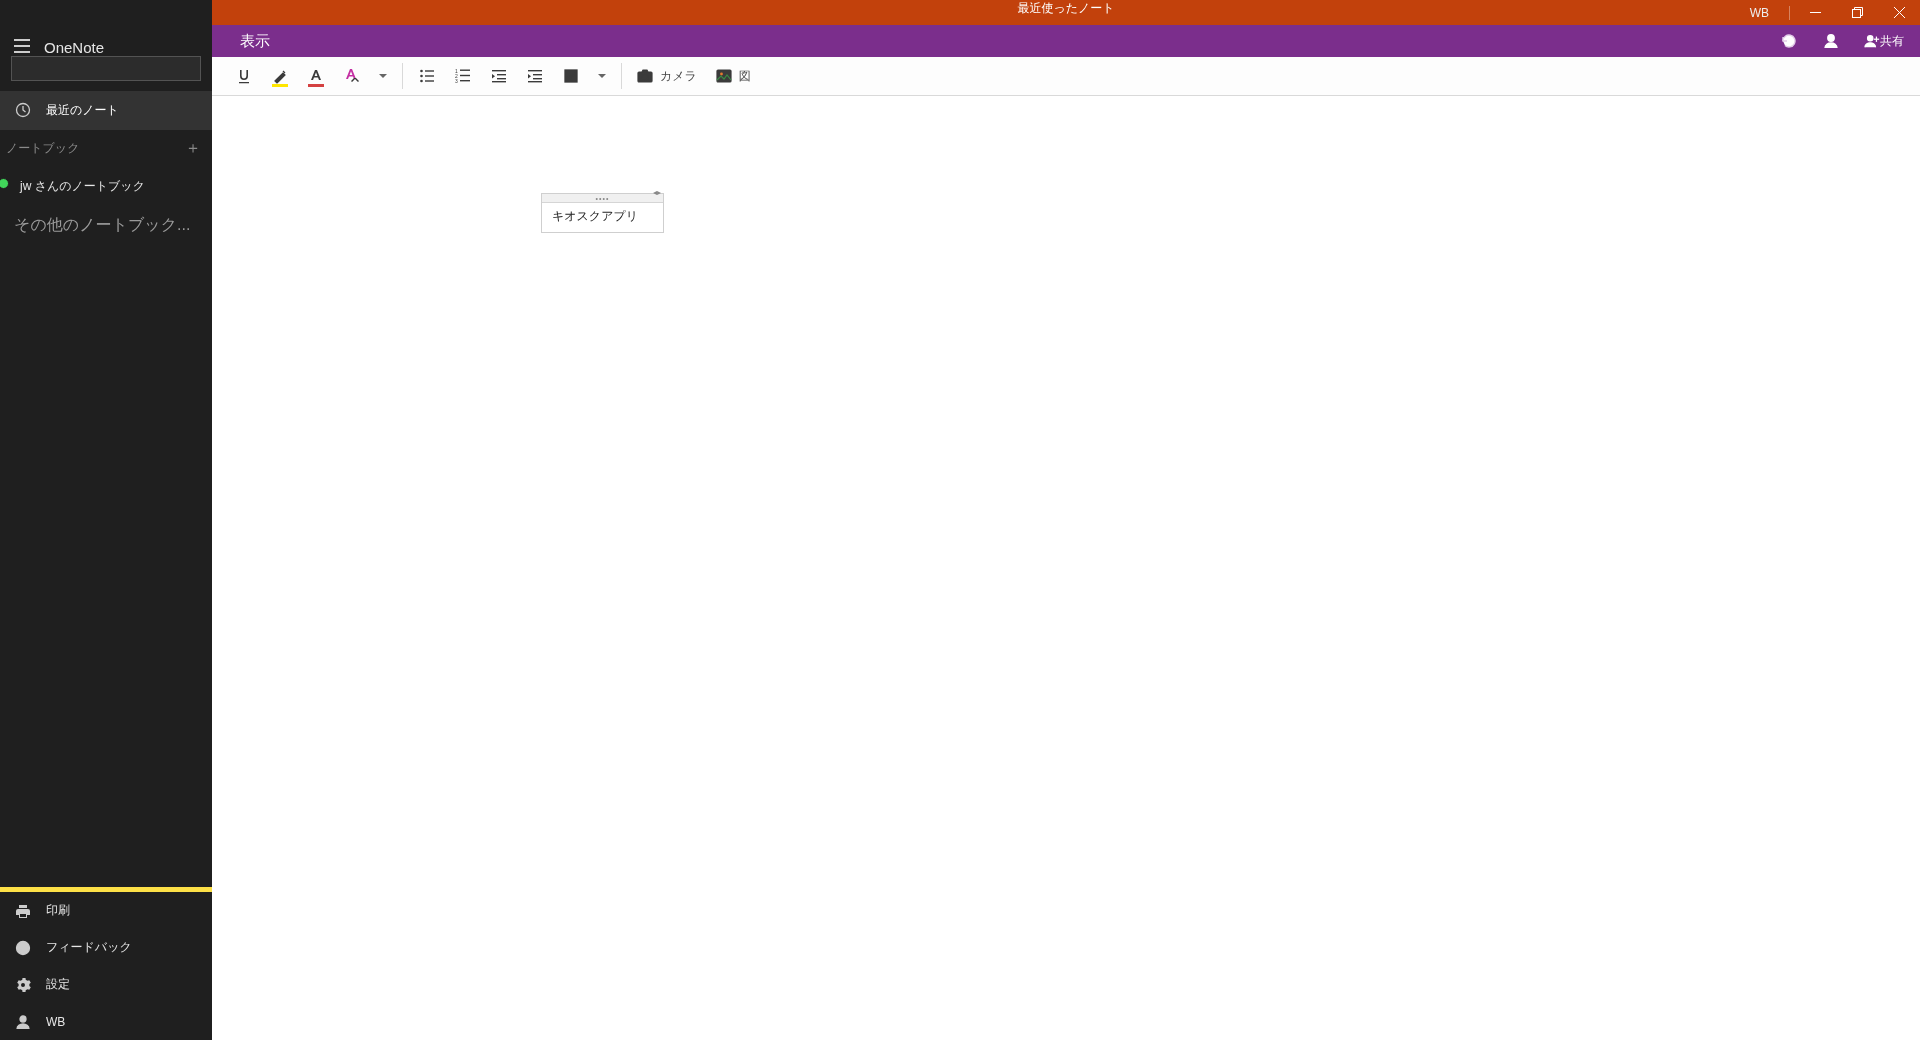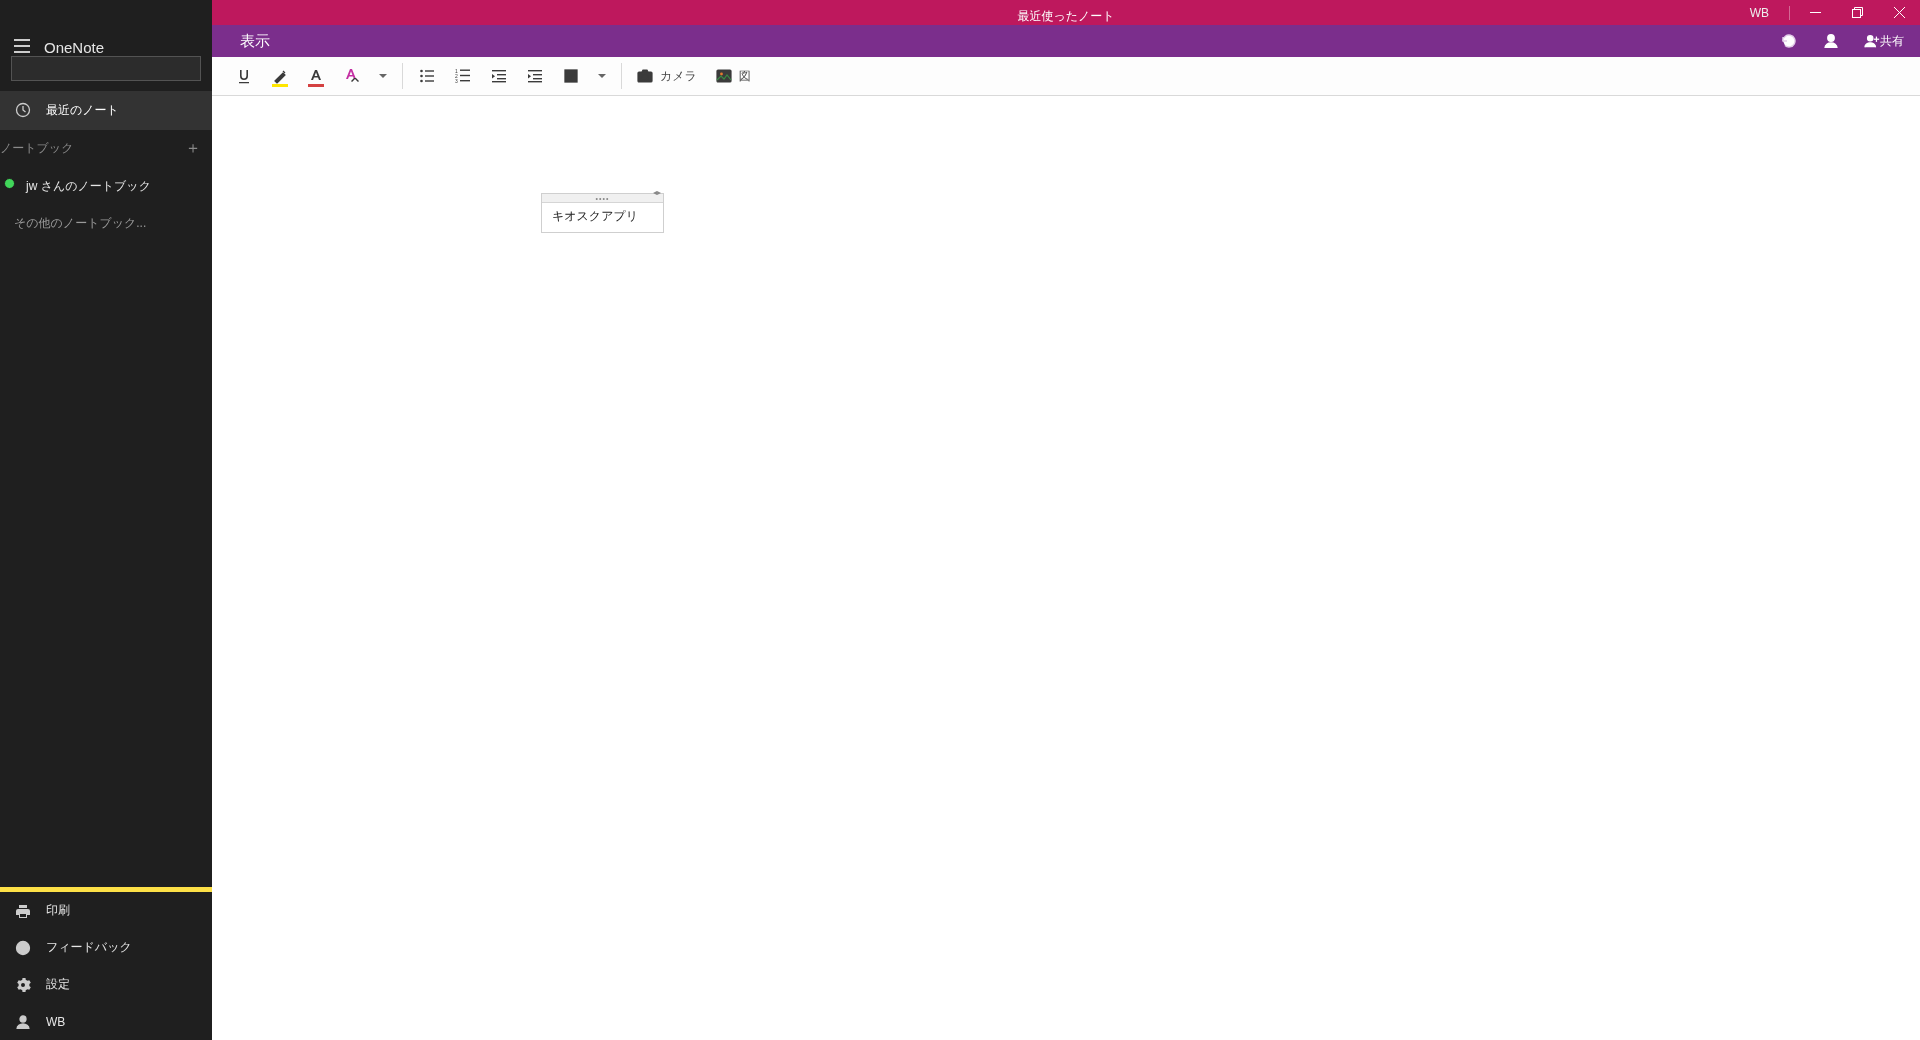--- a/index.html
+++ b/index.html
@@ -55,60 +55,60 @@
       padding-left: 14px;
       gap: 14px;
       font-size: 12px;
     }
     .nav-item.active { background: #333333; color: #ffffff; }
     .nav-item .ic { width: 18px; display: flex; justify-content: center; }
     .section-row {
       display: flex;
       align-items: center;
       justify-content: space-between;
-      padding: 0 11px 0 0;
+      padding: 0 11px 0 6px;
       height: 38px;
       font-size: 12px;
       color: #8a8a8a;
       border-top: 1px solid #333333;
     }
     .plus { font-size: 16px; color: #8a8a8a; cursor: pointer; }
     .notebook-item {
       display: flex;
       align-items: center;
-      padding-left: 12px;
+      padding-left: 6px;
       height: 38px;
       gap: 14px;
       font-size: 12px;
       color: #e6e6e6;
     }
     .other-nb {
       padding: 10px 14px;
-      font-size: 12px;
+      font-size: 16px;
       color: #9a9a9a;
     }
     .sidebar-bottom { margin-top: auto; border-top: 5px solid #fde047; }
     .bottom-item {
       display: flex;
       align-items: center;
       padding-left: 14px;
       height: 37px;
       gap: 14px;
       font-size: 12px;
       color: #e6e6e6;
     }
     .bottom-item .ic { width: 18px; display: flex; justify-content: center; }
     .bottom-item svg { fill: #cccccc; }
     
     .main { flex: 1; display: flex; flex-direction: column; background: #fff; }
     .titlebar {
       height: 25px;
-      background: #be185d;
-      display: flex;
-      align-items: flex-end;
+      background: #c2410c;
+      display: flex;
+      align-items: flex-start;
       color: #fff;
       position: relative;
     }
     .titlebar-center {
       position: absolute;
       left: 50%;
       transform: translateX(-50%);
       font-size: 12px;
     }
     .titlebar-right {

